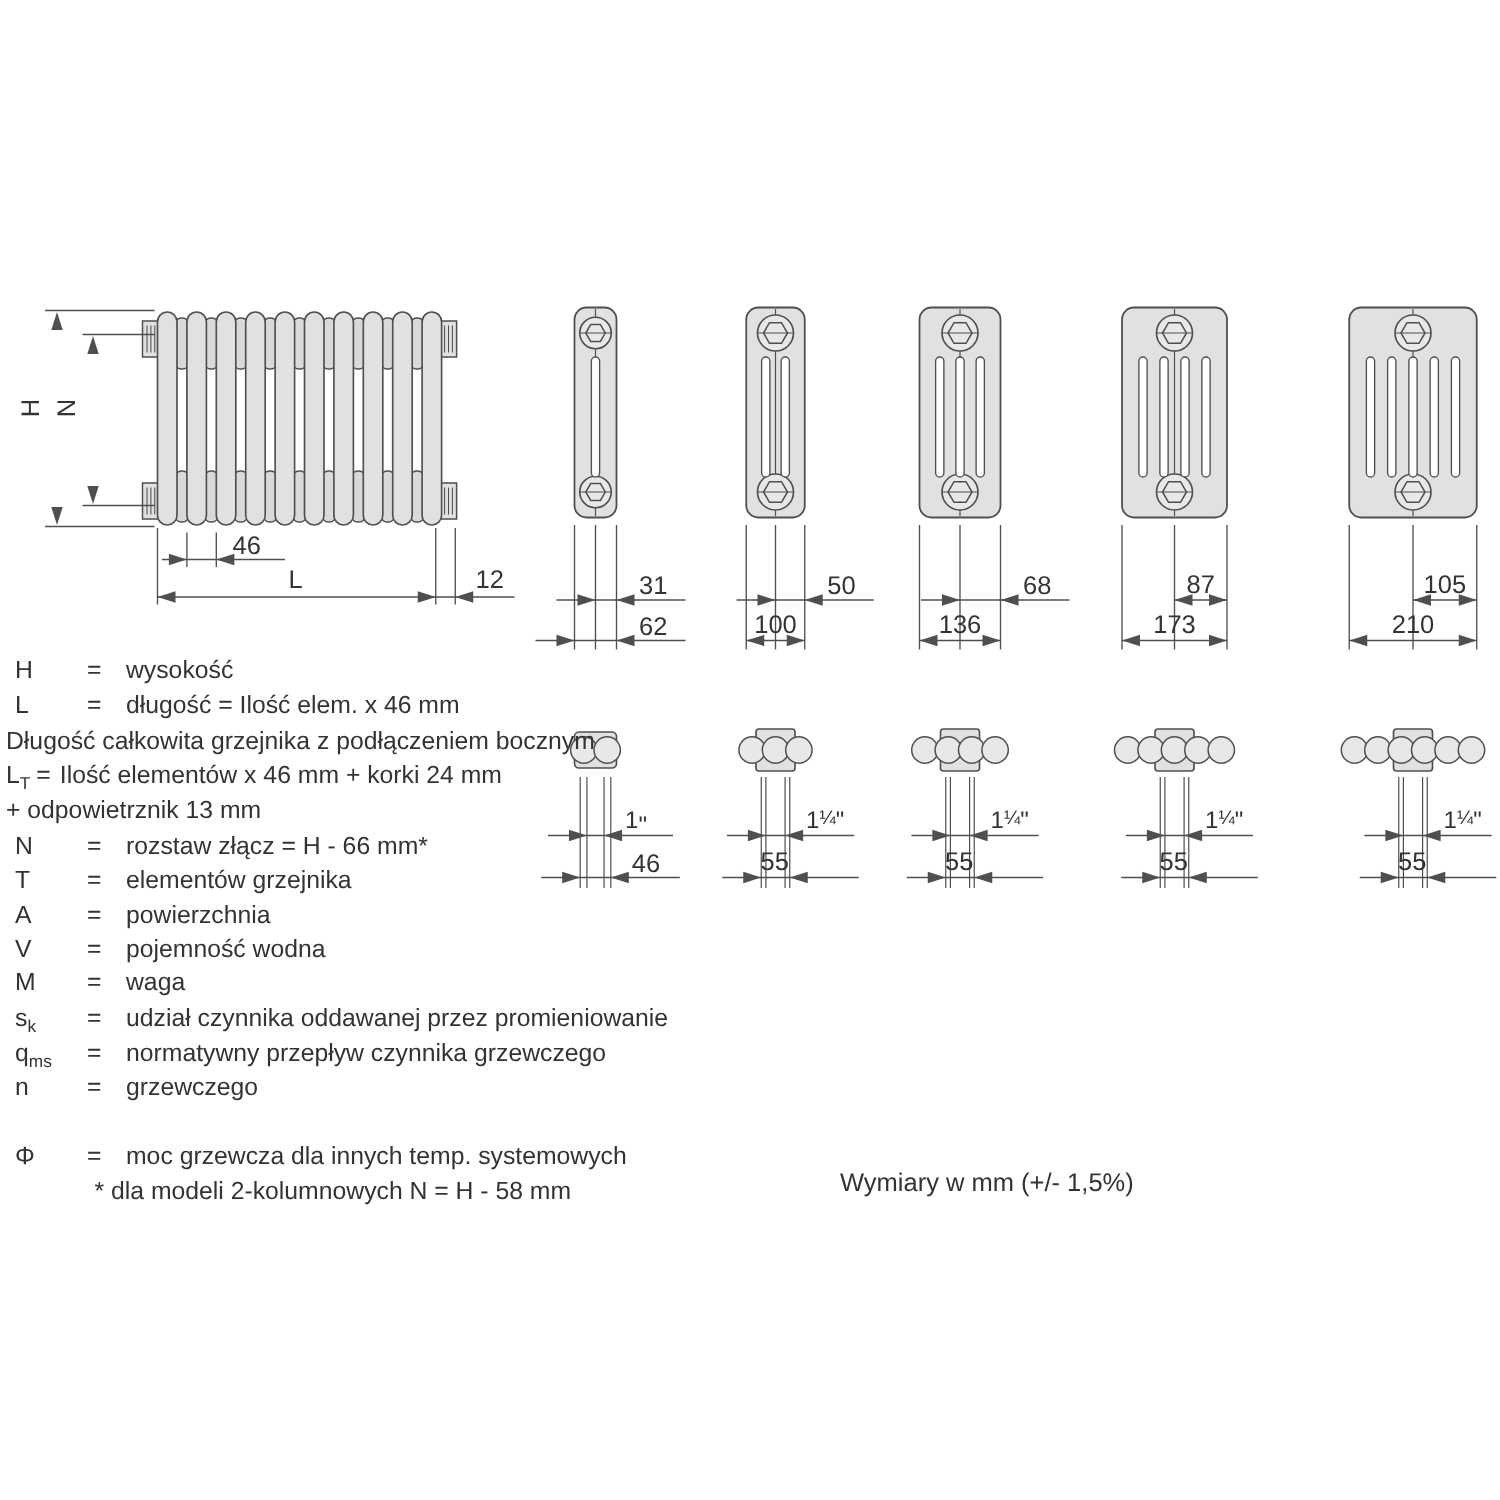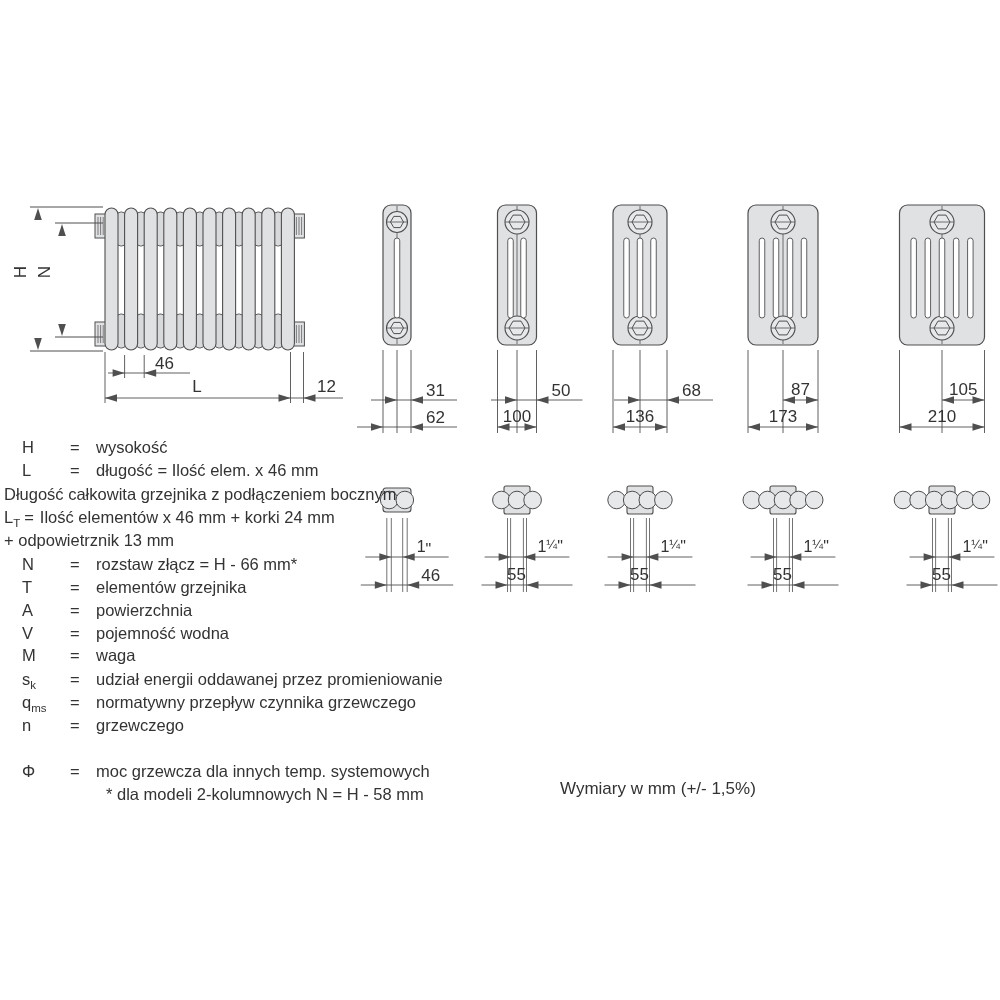--- a/index.html
+++ b/index.html
@@ -1,23 +1,23 @@
 <!DOCTYPE html>
 <html><head>
 <meta charset="utf-8">
 <style>
   html,body{margin:0;padding:0;background:#fff;}
   .canvas{position:relative;width:1000px;height:1000px;background:#ffffff;overflow:hidden;
           font-family:"Liberation Sans",sans-serif;}
   #diagram{position:absolute;left:0;top:0;}
   .lg{position:absolute;left:0;font-size:16.5px;line-height:18px;color:#333;white-space:nowrap;}
-  .lg.row{padding-left:22px;}
+  .lg.row{padding-left:10px;}
   .lg.para{padding-left:4px;}
   .lg.flow{padding-left:4px;}
-  .lg.indent{padding-left:106px;}
+  .lg.indent{padding-left:63px;}
   .sym{display:inline-block;width:48px;}
   .eq{display:inline-block;width:26px;}
   sub{font-size:11.5px;}
   .fsym{margin-right:4px;}
   .feq{margin-right:6px;}
   .note{position:absolute;left:560px;top:779px;font-size:17px;color:#333;white-space:nowrap;}
 </style>
 </head>
 <body>
 
@@ -319,20 +319,20 @@
   <div class="lg row" style="top:438px"><span class="sym"><span>H</span><sub></sub></span><span class="eq">=</span><span>wysokość</span></div>
   <div class="lg row" style="top:461px"><span class="sym"><span>L</span><sub></sub></span><span class="eq">=</span><span>długość = Ilość elem. x 46 mm</span></div>
   <div class="lg para" style="top:485px"><span>Długość całkowita grzejnika z podłączeniem bocznym</span></div>
   <div class="lg flow" style="top:508px"><span class="fsym"><span>L</span><sub>T</sub></span><span class="feq">=</span><span>Ilość elementów x 46 mm + korki 24 mm</span></div>
   <div class="lg para" style="top:531px"><span>+ odpowietrznik 13 mm</span></div>
   <div class="lg row" style="top:555px"><span class="sym"><span>N</span><sub></sub></span><span class="eq">=</span><span>rozstaw złącz = H - 66 mm*</span></div>
   <div class="lg row" style="top:578px"><span class="sym"><span>T</span><sub></sub></span><span class="eq">=</span><span>elementów grzejnika</span></div>
   <div class="lg row" style="top:601px"><span class="sym"><span>A</span><sub></sub></span><span class="eq">=</span><span>powierzchnia</span></div>
   <div class="lg row" style="top:624px"><span class="sym"><span>V</span><sub></sub></span><span class="eq">=</span><span>pojemność wodna</span></div>
   <div class="lg row" style="top:646px"><span class="sym"><span>M</span><sub></sub></span><span class="eq">=</span><span>waga</span></div>
-  <div class="lg row" style="top:670px"><span class="sym"><span>s</span><sub>k</sub></span><span class="eq">=</span><span>udział energii oddawanej przez promieniowanie</span></div>
+  <div class="lg row" style="top:670px"><span class="sym"><span>s</span><sub>k</sub></span><span class="eq">=</span><span>udział czynnika oddawanej przez promieniowanie</span></div>
   <div class="lg row" style="top:693px"><span class="sym"><span>q</span><sub>ms</sub></span><span class="eq">=</span><span>normatywny przepływ czynnika grzewczego</span></div>
   <div class="lg row" style="top:716px"><span class="sym"><span>n</span><sub></sub></span><span class="eq">=</span><span>grzewczego</span></div>
   <div class="lg row" style="top:762px"><span class="sym"><span>Φ</span><sub></sub></span><span class="eq">=</span><span>moc grzewcza dla innych temp. systemowych</span></div>
   <div class="lg indent" style="top:785px"><span>* dla modeli 2-kolumnowych N = H - 58 mm</span></div>
 
   <div class="note">Wymiary w mm (+/- 1,5%)</div>
 </div>
 
 </body></html>

